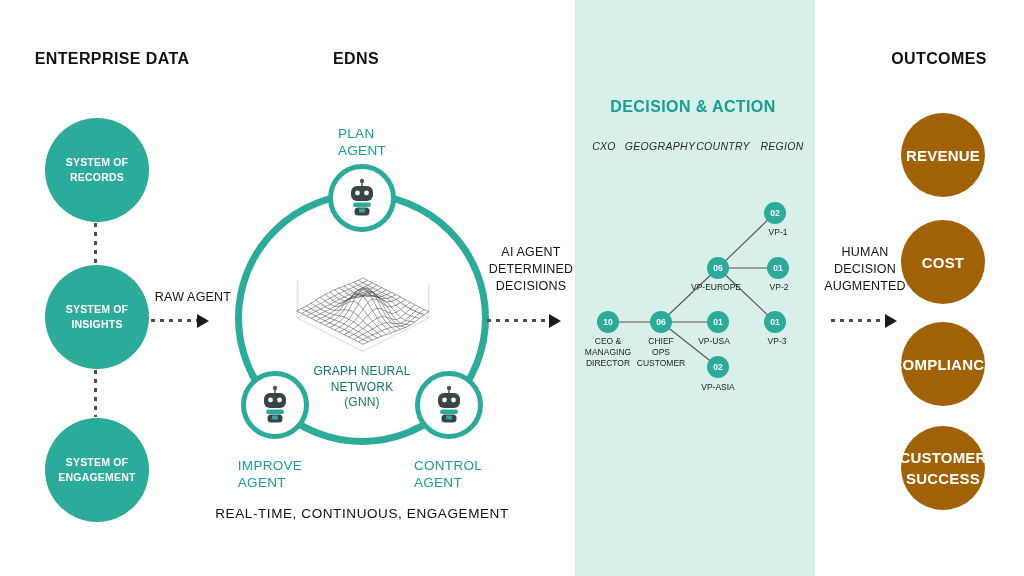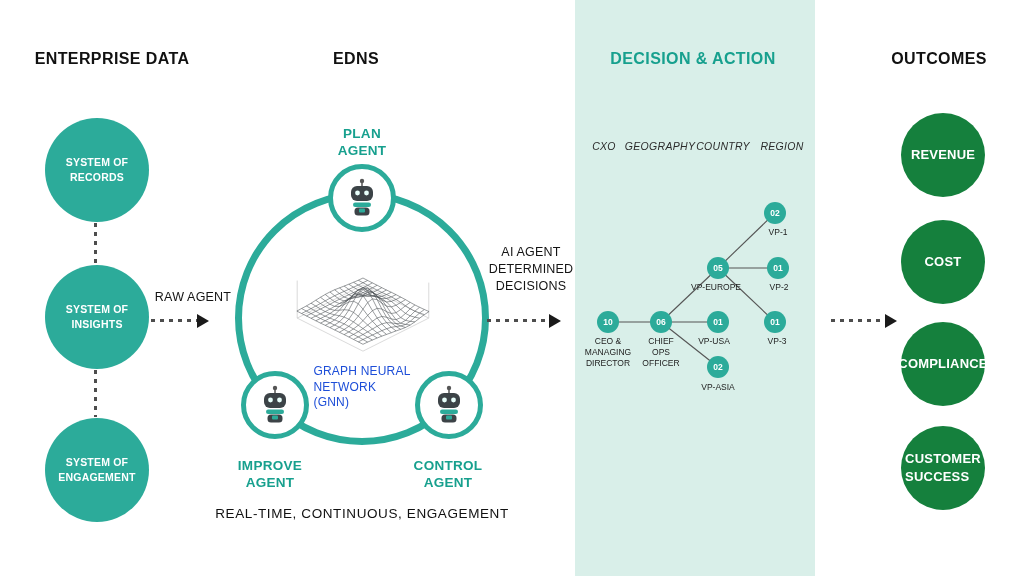--- a/index.html
+++ b/index.html
@@ -3,45 +3,45 @@
 <meta charset="utf-8">
 <style>
   * { margin:0; padding:0; box-sizing:border-box; }
   html,body { background:#ffffff; font-family:"Liberation Sans", sans-serif; }
   .canvas { position:relative; width:1024px; height:576px; background:#ffffff; overflow:hidden; }
   .band { position:absolute; left:575px; top:0; width:240px; height:576px; background:#d9efe9; }
   .pre { white-space:pre-line; }
 
   .col-header { position:absolute; top:50px; transform:translateX(-50%); font-size:16px; font-weight:700;
                 letter-spacing:.4px; color:#111; white-space:nowrap; }
-  .col-header.teal { color:#17a08e; }
+  .col-header.teal { color:#17a08e;margin-top:48px; }
 
   .sys-circle { position:absolute; width:104px; height:104px; border-radius:50%; background:#2cab9a;
                 display:flex; align-items:center; justify-content:center; text-align:center;
                 color:#fff; font-weight:700; font-size:10.5px; line-height:1.4; letter-spacing:.2px; }
-  .out-circle { position:absolute; width:84px; height:84px; border-radius:50%; background:#15803d;
-                display:flex; align-items:center; justify-content:center; 
-                color:#fff; font-weight:700; font-size:13px; line-height:1.4; letter-spacing:.2px; }
+  .out-circle { position:absolute; width:84px; height:84px; border-radius:50%; background:#a16207;
+                display:flex; align-items:center; justify-content:center; text-align:center;
+                color:#fff; font-weight:700; font-size:15px; line-height:1.4; letter-spacing:.2px; }
 
   .dot-v { position:absolute; width:3px; background:repeating-linear-gradient(180deg,#4d4d4d 0 4px,transparent 4px 9px); }
   .dot-h { position:absolute; height:3px; background:repeating-linear-gradient(90deg,#4d4d4d 0 4px,transparent 4px 9px); }
   .arrow-head { position:absolute; width:0; height:0; border-top:7px solid transparent;
                 border-bottom:7px solid transparent; border-left:12px solid #1a1a1a; }
 
   .flow-label { position:absolute; transform:translateX(-50%); text-align:center; color:#141414;
                 font-size:12.5px; font-weight:500; line-height:1.35; white-space:pre-line; letter-spacing:.2px; }
 
   .ring { position:absolute; left:235px; top:191px; width:254px; height:254px;
           border:7px solid #2cab9a; border-radius:50%; }
   .agent-node { position:absolute; width:68px; height:68px; border-radius:50%; background:#fff;
                 border:5px solid #2cab9a; display:flex; align-items:center; justify-content:center; }
   .agent-node svg { width:40px; height:40px; }
-  .agent-label { position:absolute; transform:translateX(-50%); text-align:center; color:#17a08e;
-                 font-weight:700; font-size:13.5px; line-height:1.25; white-space:pre-line; letter-spacing:.3px; }
-  .gnn-label { position:absolute; transform:translateX(-50%); color:#1d4ed8;
+  .agent-label { position:absolute; transform:translateX(-50%); color:#17a08e;
+                 font-weight:400; font-size:13.5px; line-height:1.25; white-space:pre-line; letter-spacing:.3px; }
+  .gnn-label { position:absolute; transform:translateX(-50%); text-align:center; color:#0f766e;
                font-size:12px; line-height:1.3; white-space:pre-line; letter-spacing:.2px; }
   .tagline { position:absolute; transform:translateX(-50%); color:#111; font-size:13.5px;
              font-weight:500; letter-spacing:.6px; white-space:nowrap; }
 
   .tree-col-header { position:absolute; top:140px; transform:translateX(-50%); font-size:10.5px;
                      font-weight:500; color:#2b2b2b; letter-spacing:.3px; white-space:nowrap;font-style:italic; }
   .org-node { position:absolute; width:22px; height:22px; border-radius:50%; background:#2cab9a;
               color:#fff; font-size:8.5px; font-weight:700; display:flex; align-items:center;
               justify-content:center; transform:translate(-50%,-50%); }
   .org-label { position:absolute; transform:translateX(-50%); text-align:center; font-size:8.5px;
@@ -199,40 +199,43 @@
   </svg>
 
   <div class="org-node" style="left:608px;top:322px">10</div>
   <div class="org-label" style="left:608px;top:336px">CEO &amp;
 MANAGING
 DIRECTOR</div>
 
   <div class="org-node" style="left:661px;top:322px">06</div>
   <div class="org-label" style="left:661px;top:336px">CHIEF
 OPS
-OFFICER</div>
+CUSTOMER</div>
 
   <div class="org-node" style="left:718px;top:268px">05</div>
   <div class="org-label" style="left:716px;top:282px">VP-EUROPE</div>
 
   <div class="org-node" style="left:718px;top:322px">01</div>
   <div class="org-label" style="left:714px;top:336px">VP-USA</div>
 
   <div class="org-node" style="left:718px;top:367px">02</div>
   <div class="org-label" style="left:718px;top:382px">VP-ASIA</div>
 
   <div class="org-node" style="left:775px;top:213px">02</div>
   <div class="org-label" style="left:778px;top:227px">VP-1</div>
 
   <div class="org-node" style="left:778px;top:268px">01</div>
   <div class="org-label" style="left:779px;top:282px">VP-2</div>
 
   <div class="org-node" style="left:775px;top:322px">01</div>
   <div class="org-label" style="left:777px;top:336px">VP-3</div>
 
+  <div class="flow-label" style="left:865px;top:244px">HUMAN
+DECISION
+AUGMENTED</div>
   <div class="dot-h" style="left:831px;top:319px;width:54px"></div>
   <div class="arrow-head" style="left:885px;top:314px"></div>
 
   <div class="out-circle" style="left:901px;top:113px">
     <span class="pre">REVENUE</span>
   </div>
   <div class="out-circle" style="left:901px;top:322px">
     <span class="pre">COMPLIANCE</span>
   </div>
   <div class="out-circle" style="left:901px;top:220px">

